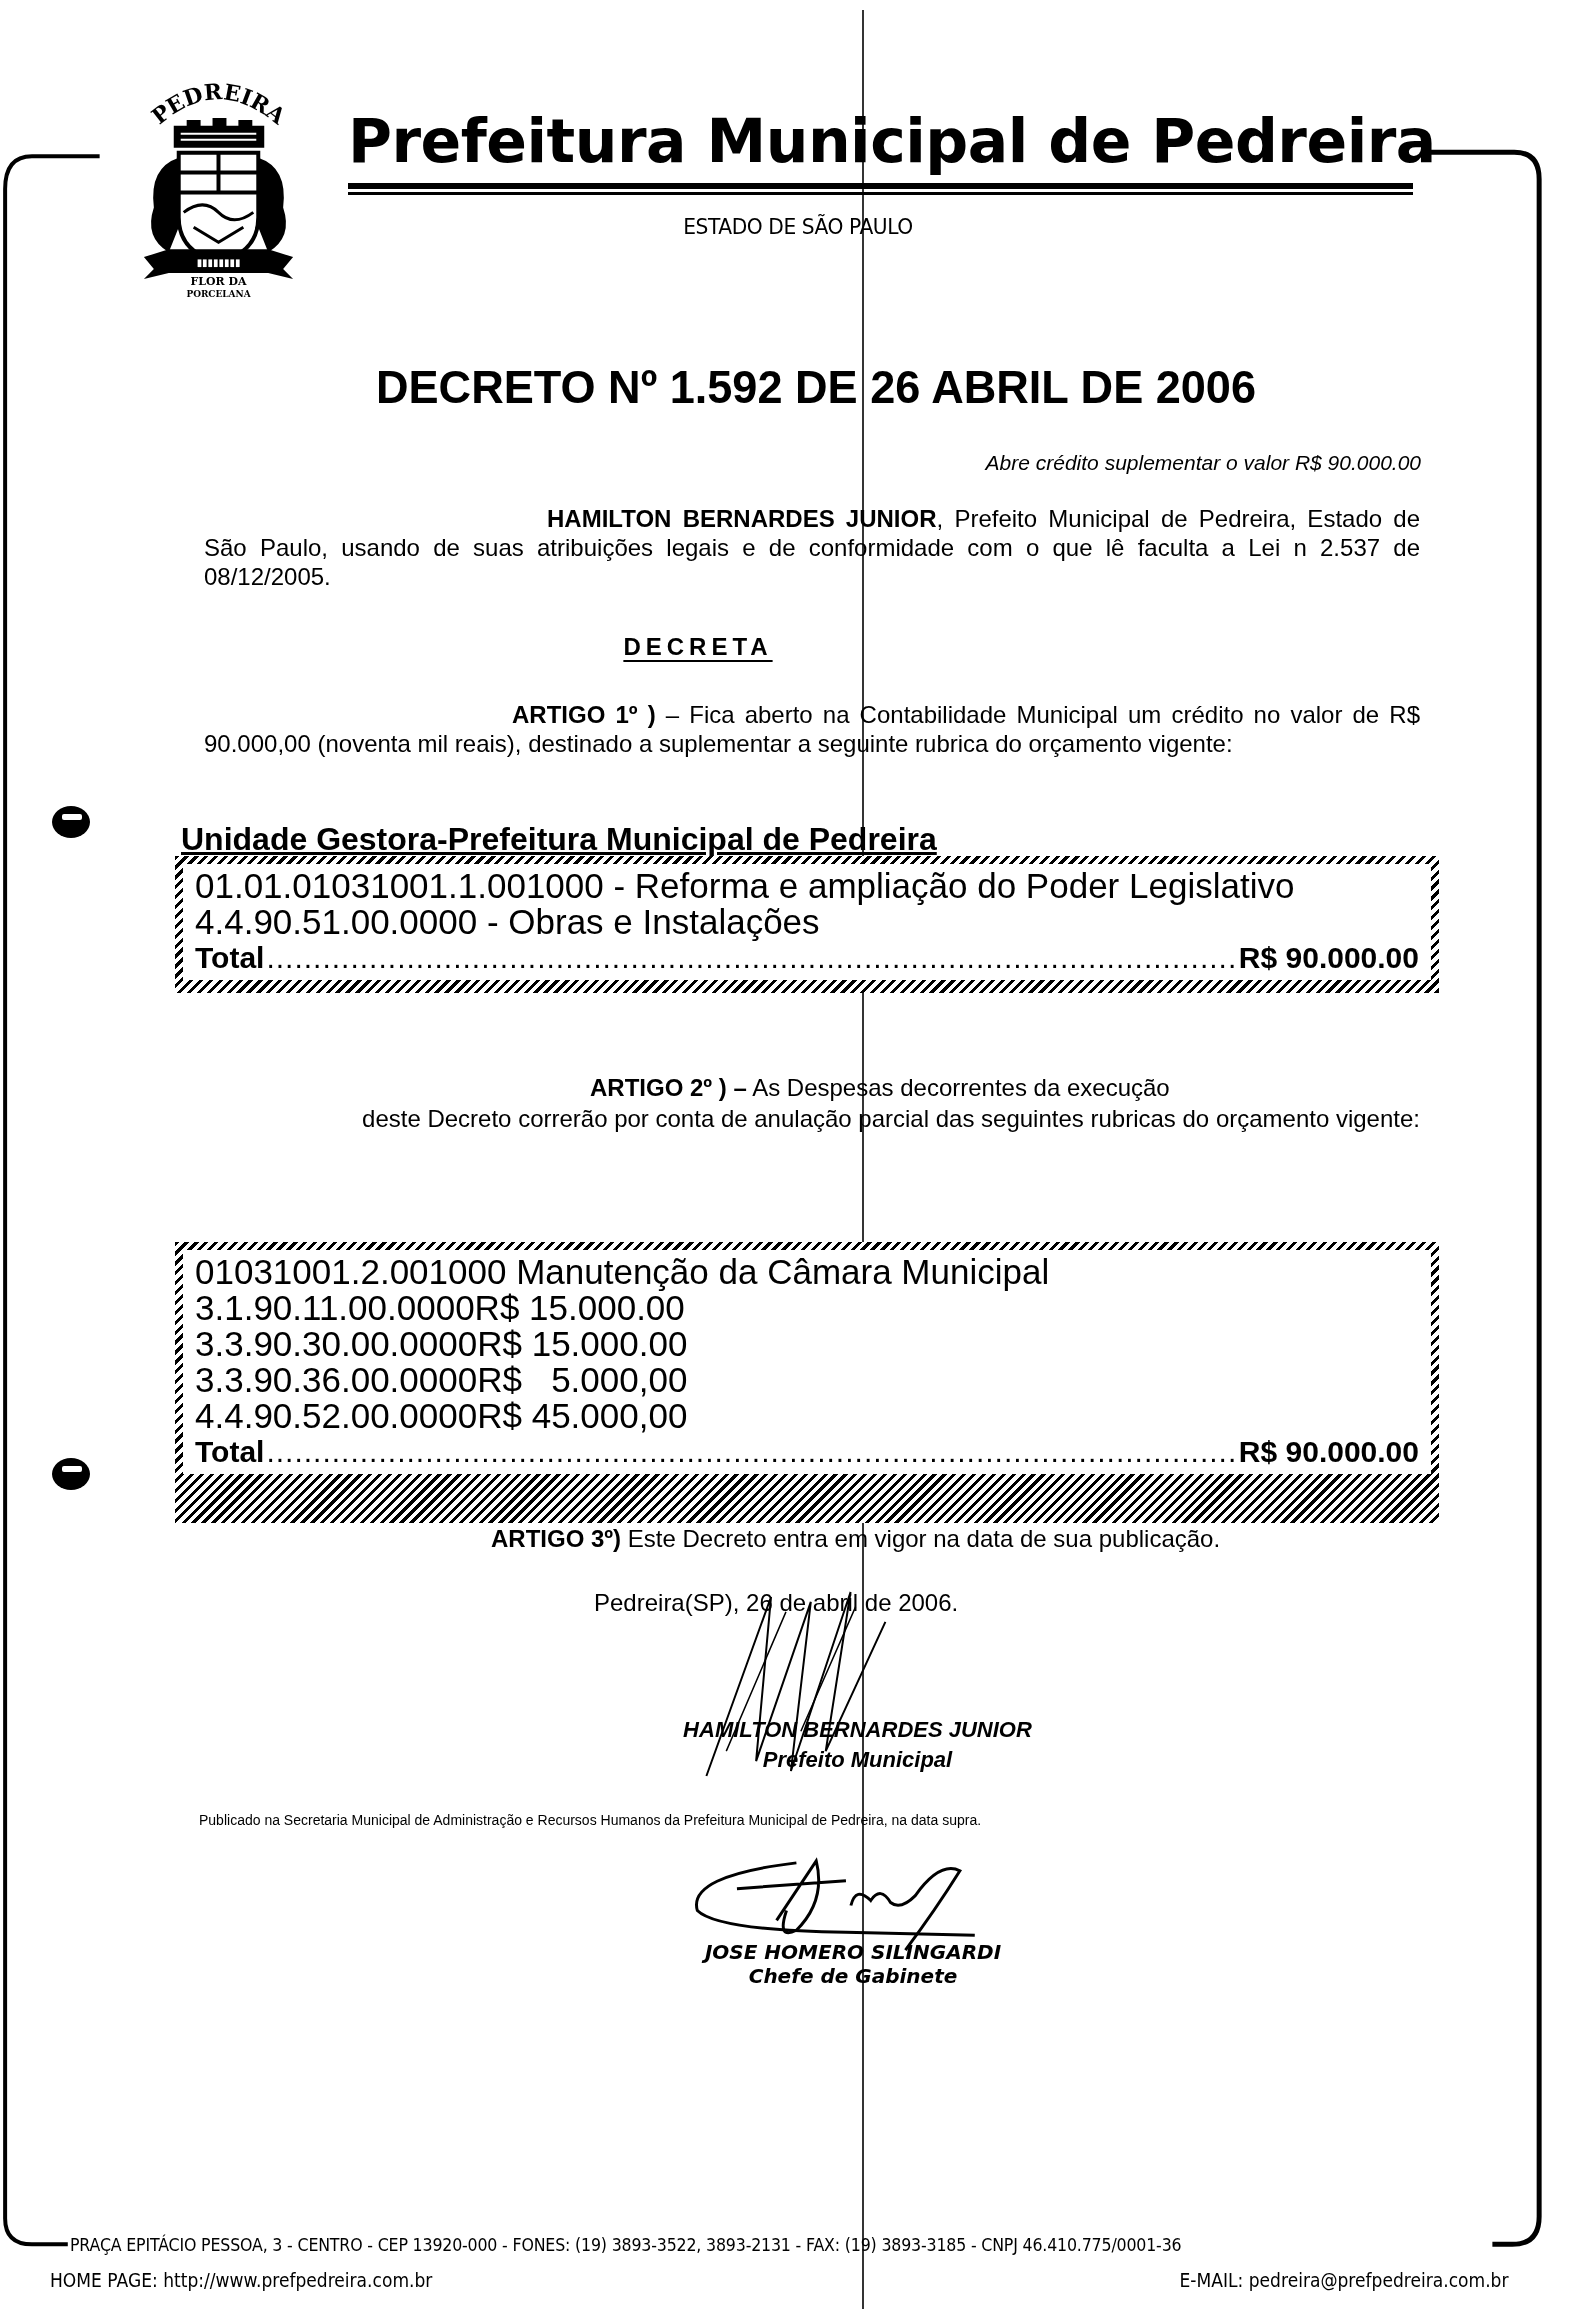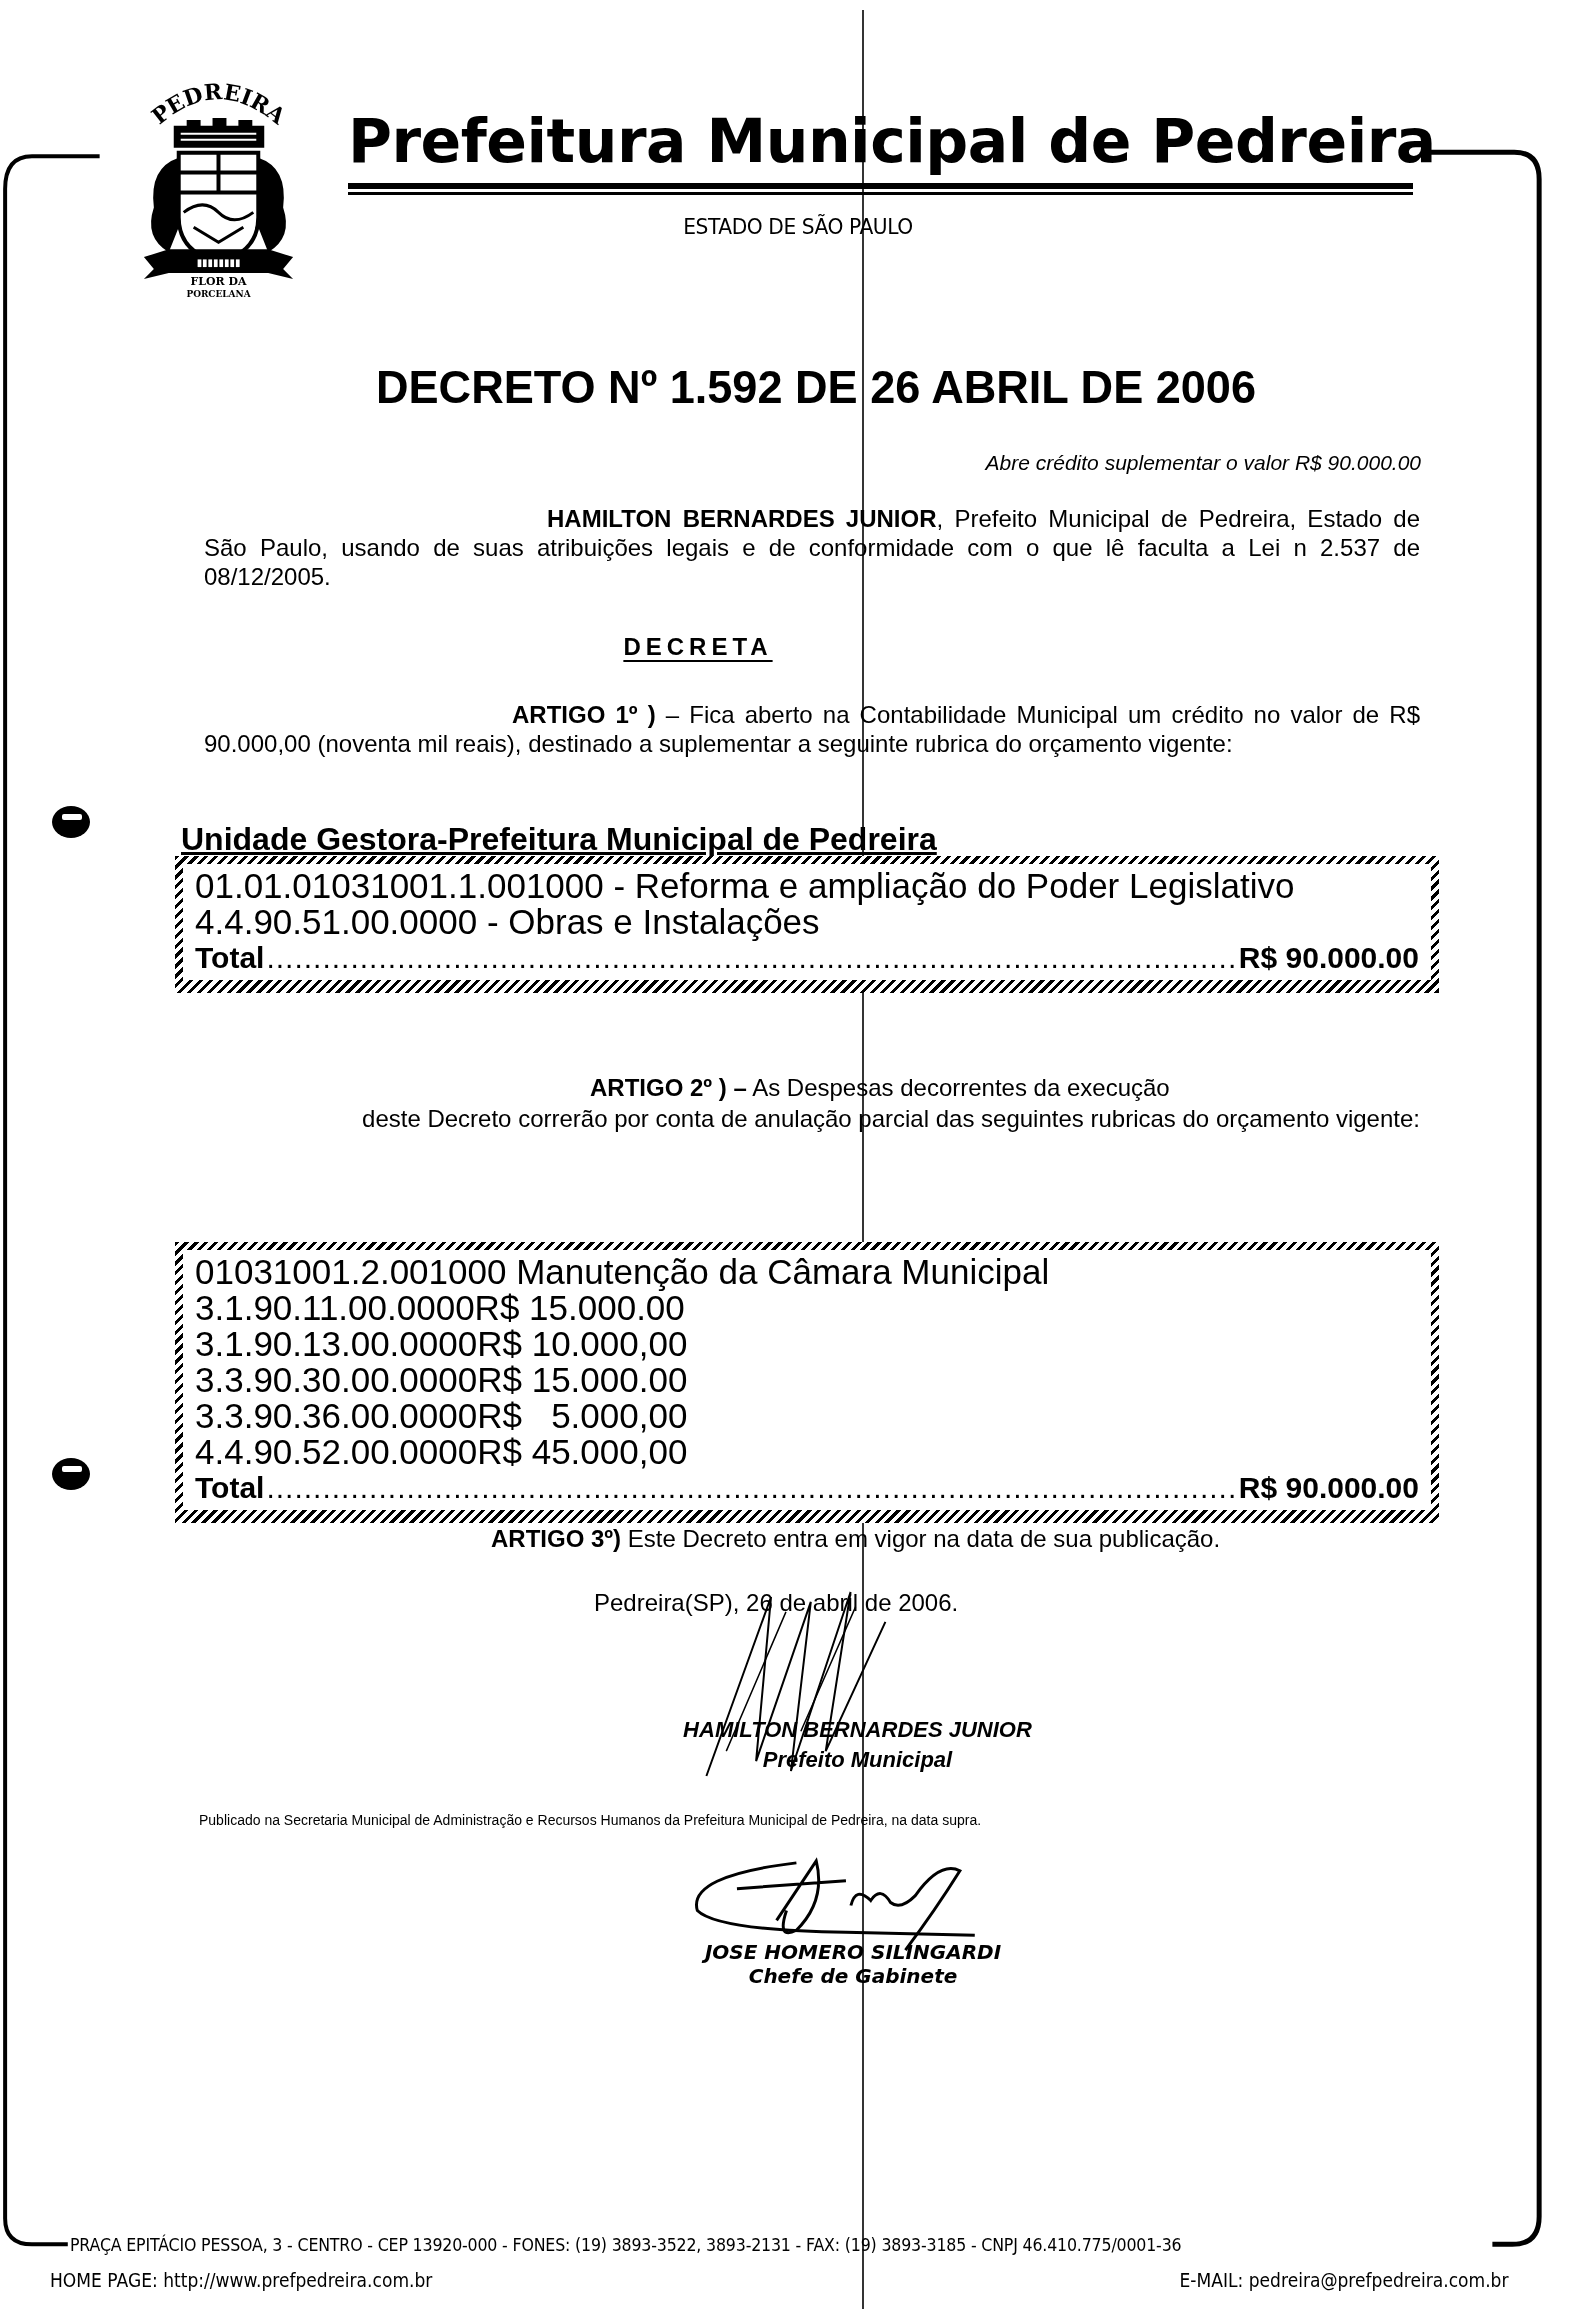--- a/index.html
+++ b/index.html
@@ -140,24 +140,20 @@
 <div class="hatch-box box2">
   <div class="hatch-inner">
     <div class="row">
         <span>01031001.2.001000 Manutenção da Câmara Municipal</span>
       </div>
     <div class="row">
         <span>3.1.90.11.00.0000</span>
         <span class="amt">R$ 15.000.00</span>
       </div>
     <div class="row">
-        <span>3.1.90.13.00.0000</span>
-        <span class="amt">R$ 10.000,00</span>
-      </div>
-    <div class="row">
         <span>3.3.90.30.00.0000</span>
         <span class="amt">R$ 15.000.00</span>
       </div>
     <div class="row">
         <span>3.3.90.36.00.0000</span>
         <span class="amt">R$   5.000,00</span>
       </div>
     <div class="row">
         <span>4.4.90.52.00.0000</span>
         <span class="amt">R$ 45.000,00</span>

